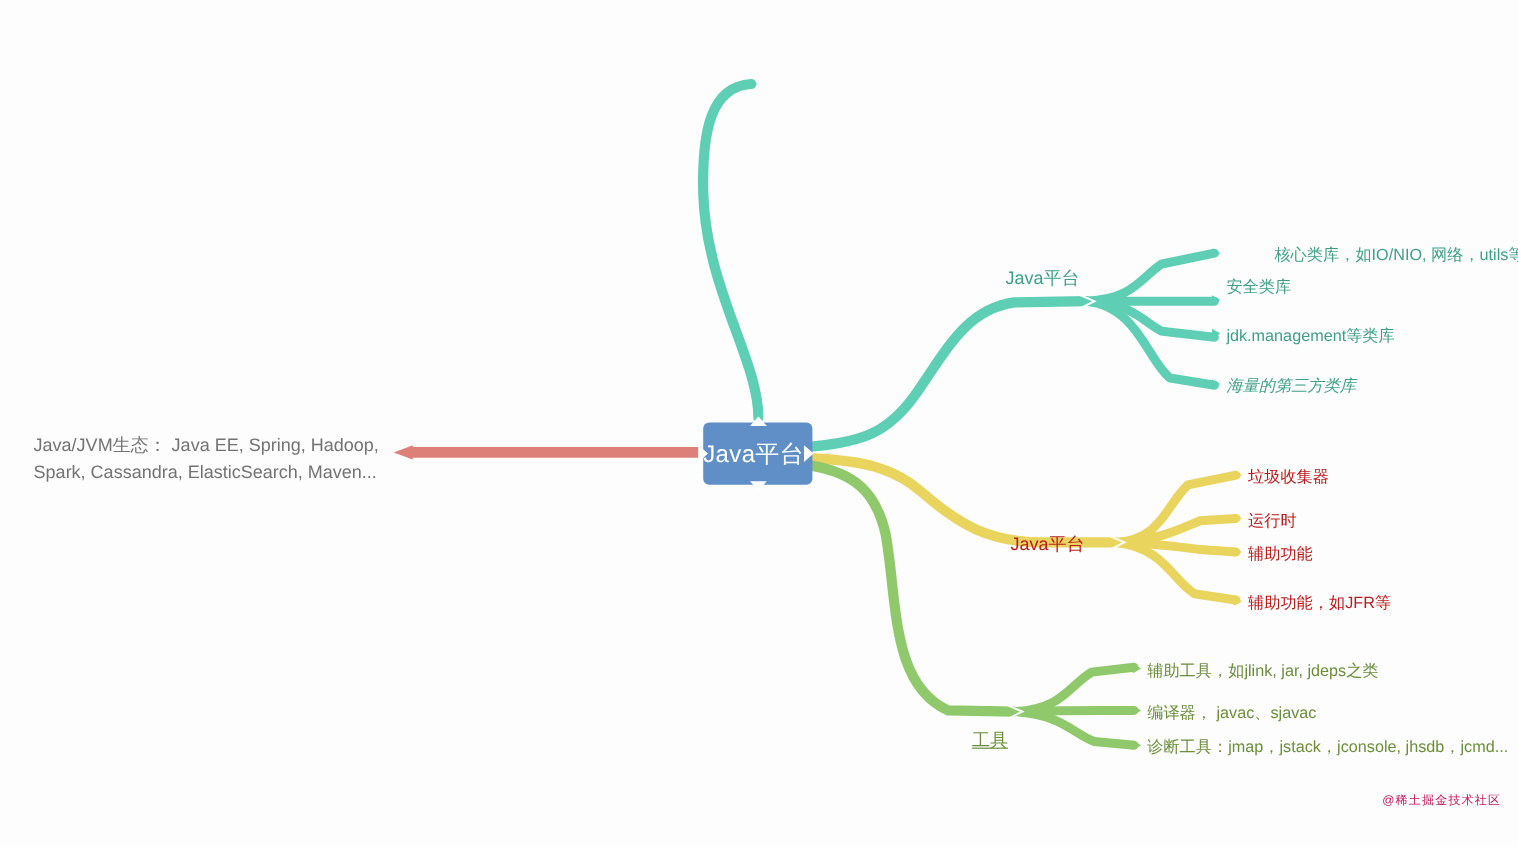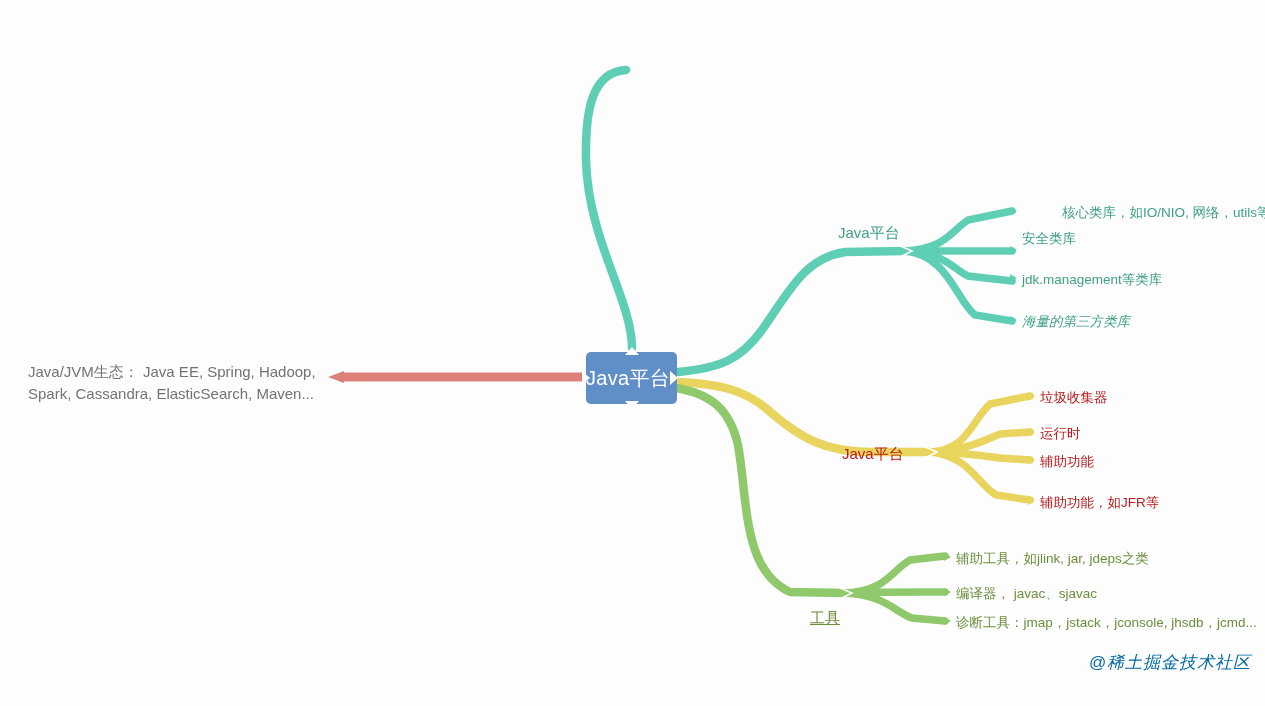--- a/index.html
+++ b/index.html
@@ -111,25 +111,24 @@
   }
   .tip-teal   { border-left: 7px solid #5ecfb4; }
   .tip-yellow { border-left: 7px solid #e9d45e; }
   .tip-green  { border-left: 7px solid #8fc96c; }
 
   
   .watermark {
     position: absolute;
     right: 14px;
     bottom: 32px;
-    color: #0369a1;
-    font-size: 17px;
+    color: #be185d;
+    font-size: 10px;
     letter-spacing: 1px;
     z-index: 4;
-    font-style: italic;
   }
 </style>
 </head>
 <body>
 
 <div id="canvas">
 
   <svg id="wires" viewBox="0 0 1265 706">
 
     <g>

